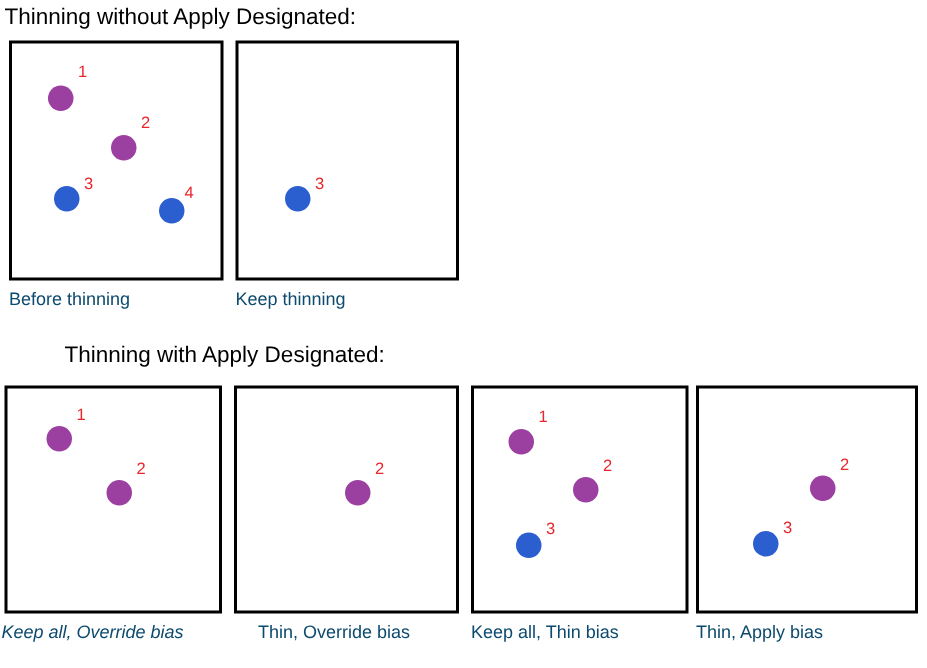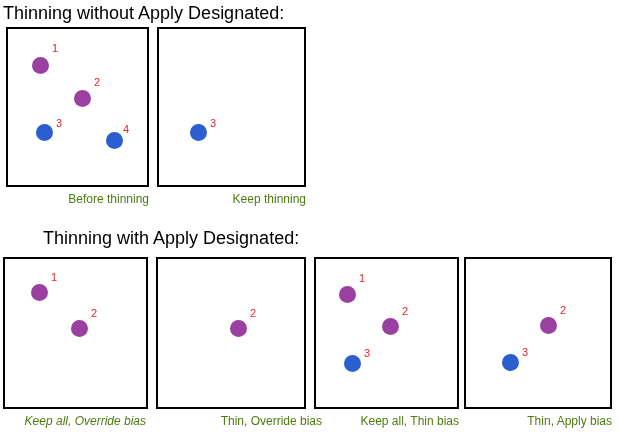--- a/index.html
+++ b/index.html
@@ -10,36 +10,36 @@
     width: 618px;
     height: 445px;
     background: #ffffff;
     font-family: "Liberation Sans", sans-serif;
     color: #000000;
     position: relative;
     overflow: hidden;
   }
   .section-title {
     position: absolute;
-    font-size: 18px;
+    font-size: 15px;
     color: #000000;
     white-space: nowrap;
   }
   .panel {
     position: absolute;
     border: 2px solid #000000;
     background: #ffffff;
     box-sizing: border-box;
   }
   .caption {
     position: absolute;
     font-size: 12px;
-    color: #4d7c0f;
+    color: #0c4a6e;
     white-space: nowrap;
-    text-align: right;
+    text-align: left;
   }
   .pt {
     position: absolute;
     border-radius: 50%;
     box-sizing: border-box;
   }
   .pt-purple {
     background: #9b3fa0;
   }
   .pt-blue {

